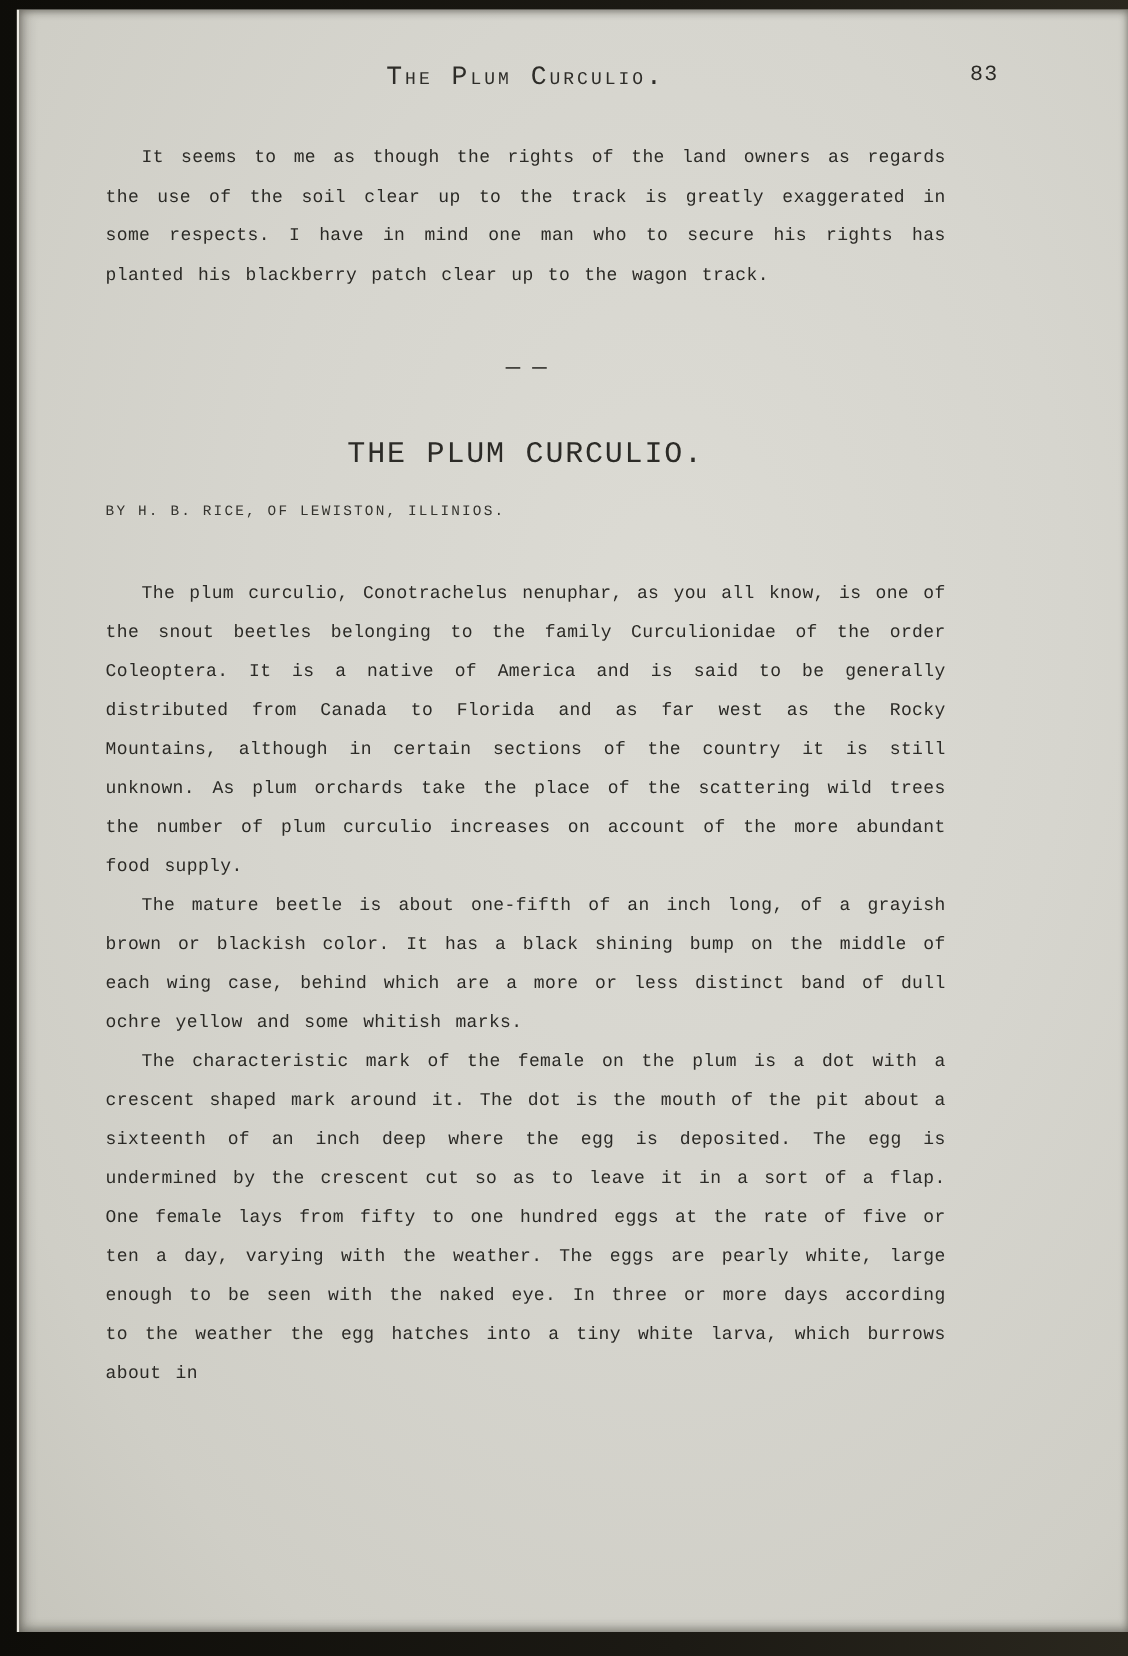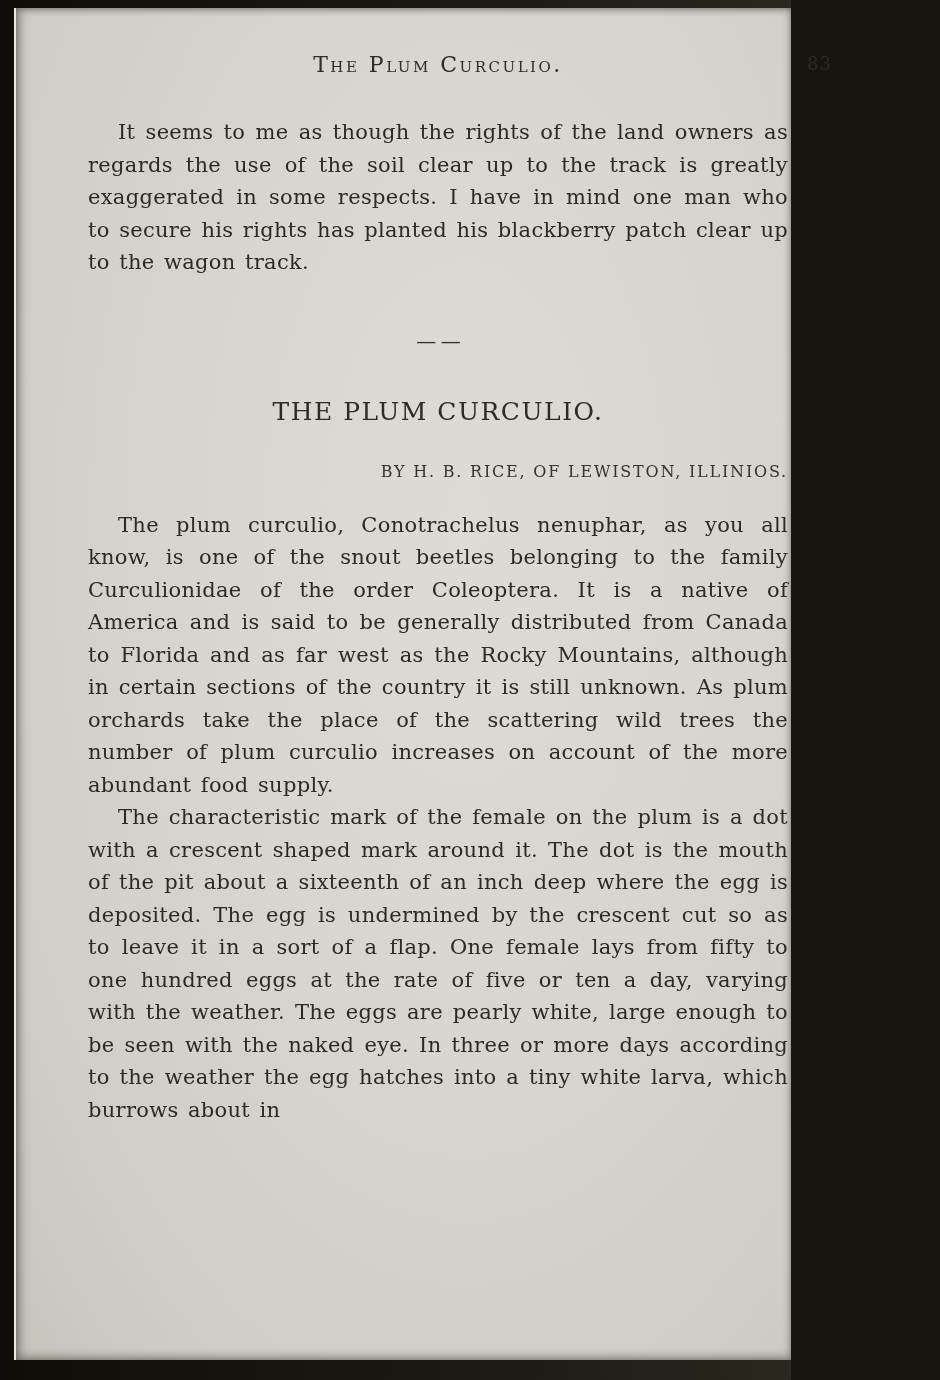--- a/index.html
+++ b/index.html
@@ -8,23 +8,24 @@
   }
   body {
     width: 940px;
     height: 1380px;
     overflow: hidden;
     background: #17150f;
     font-family: "DejaVu Serif", "Liberation Serif", serif;
   }
   .scan {
     position: relative;
-    width: 791px;
+    width: 940px;
     height: 1380px;
     background: linear-gradient(90deg, #0e0d09 0%, #1c1a14 60%, #2a271e 100%);
+    font-family: Liberation Mono, monospace;
   }
   .paper {
     position: absolute;
     top: 8px;
     left: 14px;
     right: 0;
     bottom: 20px;
     background:
       radial-gradient(ellipse at 58% 38%, #dcdbd4 0%, #d6d5ce 45%, #cfcec6 80%, #c6c5bc 100%);
     border-left: 2px solid #eceae2;
@@ -49,21 +50,21 @@
     color: #2e2d29;
   }
   .page-number {
     position: absolute;
     top: 1px;
     right: -44px;
     font-size: 18px;
     letter-spacing: 1px;
   }
   .bodytext {
-    font-size: 21px;
+    font-size: 15px;
     line-height: 32.5px;
     text-align: justify;
     text-indent: 30px;
     word-spacing: 2.5px;
     letter-spacing: 0.3px;
     margin: 0;
   }
   .intro {
     margin-top: 30px;
   }
@@ -77,28 +78,28 @@
   }
   .article-title {
     margin-top: 46px;
     text-align: center;
     font-size: 25px;
     letter-spacing: 1.5px;
     font-weight: normal;
     color: #2c2b27;
   }
   .article-byline {
-    margin-top: 36px;
-    text-align: right;
-    font-size: 16px;
+    margin-top: 26px;
+    text-align: left;
+    font-size: 12px;
     letter-spacing: 1.8px;
     color: #34332e;
   }
   .article-body {
-    margin-top: 28px;
+    margin-top: 46px;
   }
 </style>
 </head>
 <body>
 
 <div class="scan">
   <div class="paper">
     <div class="content">
 
       <div class="page-header">
@@ -108,17 +109,18 @@
 
       <p class="bodytext intro">It seems to me as though the rights of the land owners as regards the use of the soil clear up to the track is greatly exaggerated in some respects. I have in mind one man who to secure his rights has planted his blackberry patch clear up to the wagon track.</p>
 
       <div class="divider">— —</div>
 
       <h1 class="article-title">THE PLUM CURCULIO.</h1>
 
       <div class="article-byline">BY H. B. RICE, OF LEWISTON, ILLINIOS.</div>
 
       <p class="bodytext article-body">The plum curculio, Conotrachelus nenuphar, as you all know, is one of the snout beetles belonging to the family Curculionidae of the order Coleoptera. It is a native of America and is said to be generally distributed from Canada to Florida and as far west as the Rocky Mountains, although in certain sections of the country it is still unknown. As plum orchards take the place of the scattering wild trees the number of plum curculio increases on account of the more abundant food supply.</p>
+      <p class="bodytext">The mature beetle is about one-fifth of an inch long, of a grayish brown or blackish color. It has a black shining bump on the middle of each wing case, behind which are a more or less distinct band of dull ochre yellow and some whitish marks.</p>
       <p class="bodytext">The characteristic mark of the female on the plum is a dot with a crescent shaped mark around it. The dot is the mouth of the pit about a sixteenth of an inch deep where the egg is deposited. The egg is undermined by the crescent cut so as to leave it in a sort of a flap. One female lays from fifty to one hundred eggs at the rate of five or ten a day, varying with the weather. The eggs are pearly white, large enough to be seen with the naked eye. In three or more days according to the weather the egg hatches into a tiny white larva, which burrows about in</p>
 
     </div>
   </div>
 </div>
 
 </body></html>

